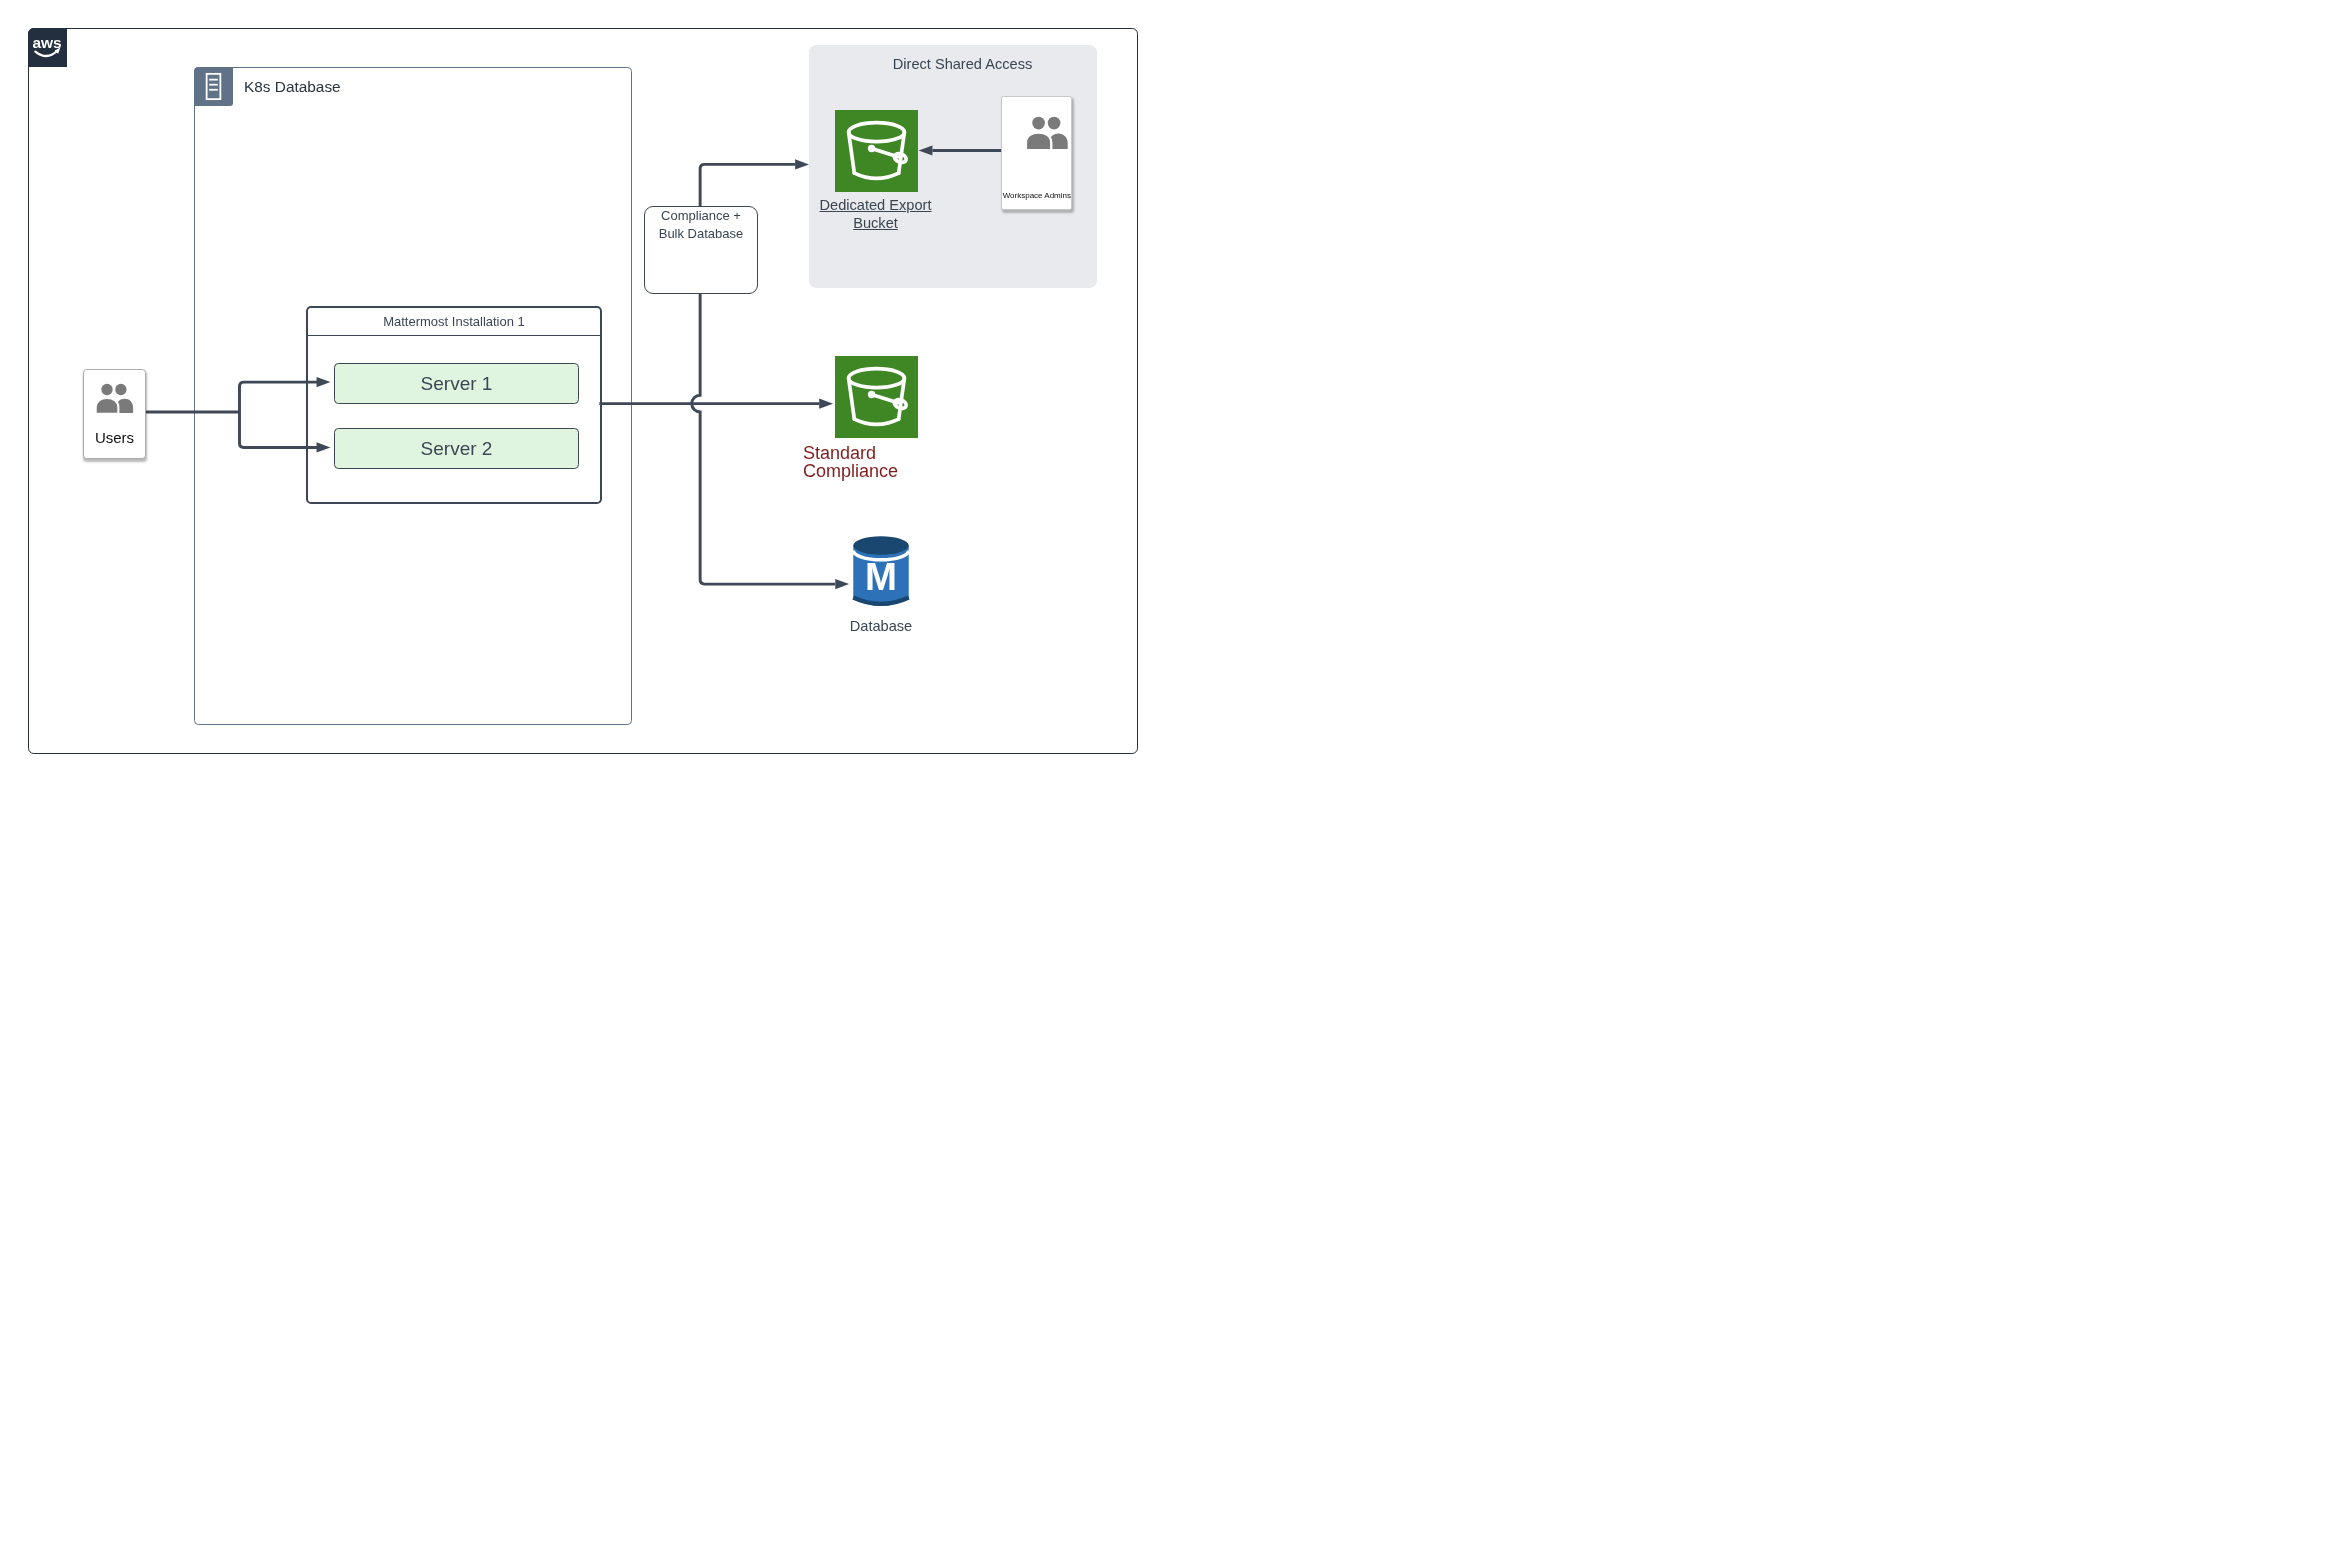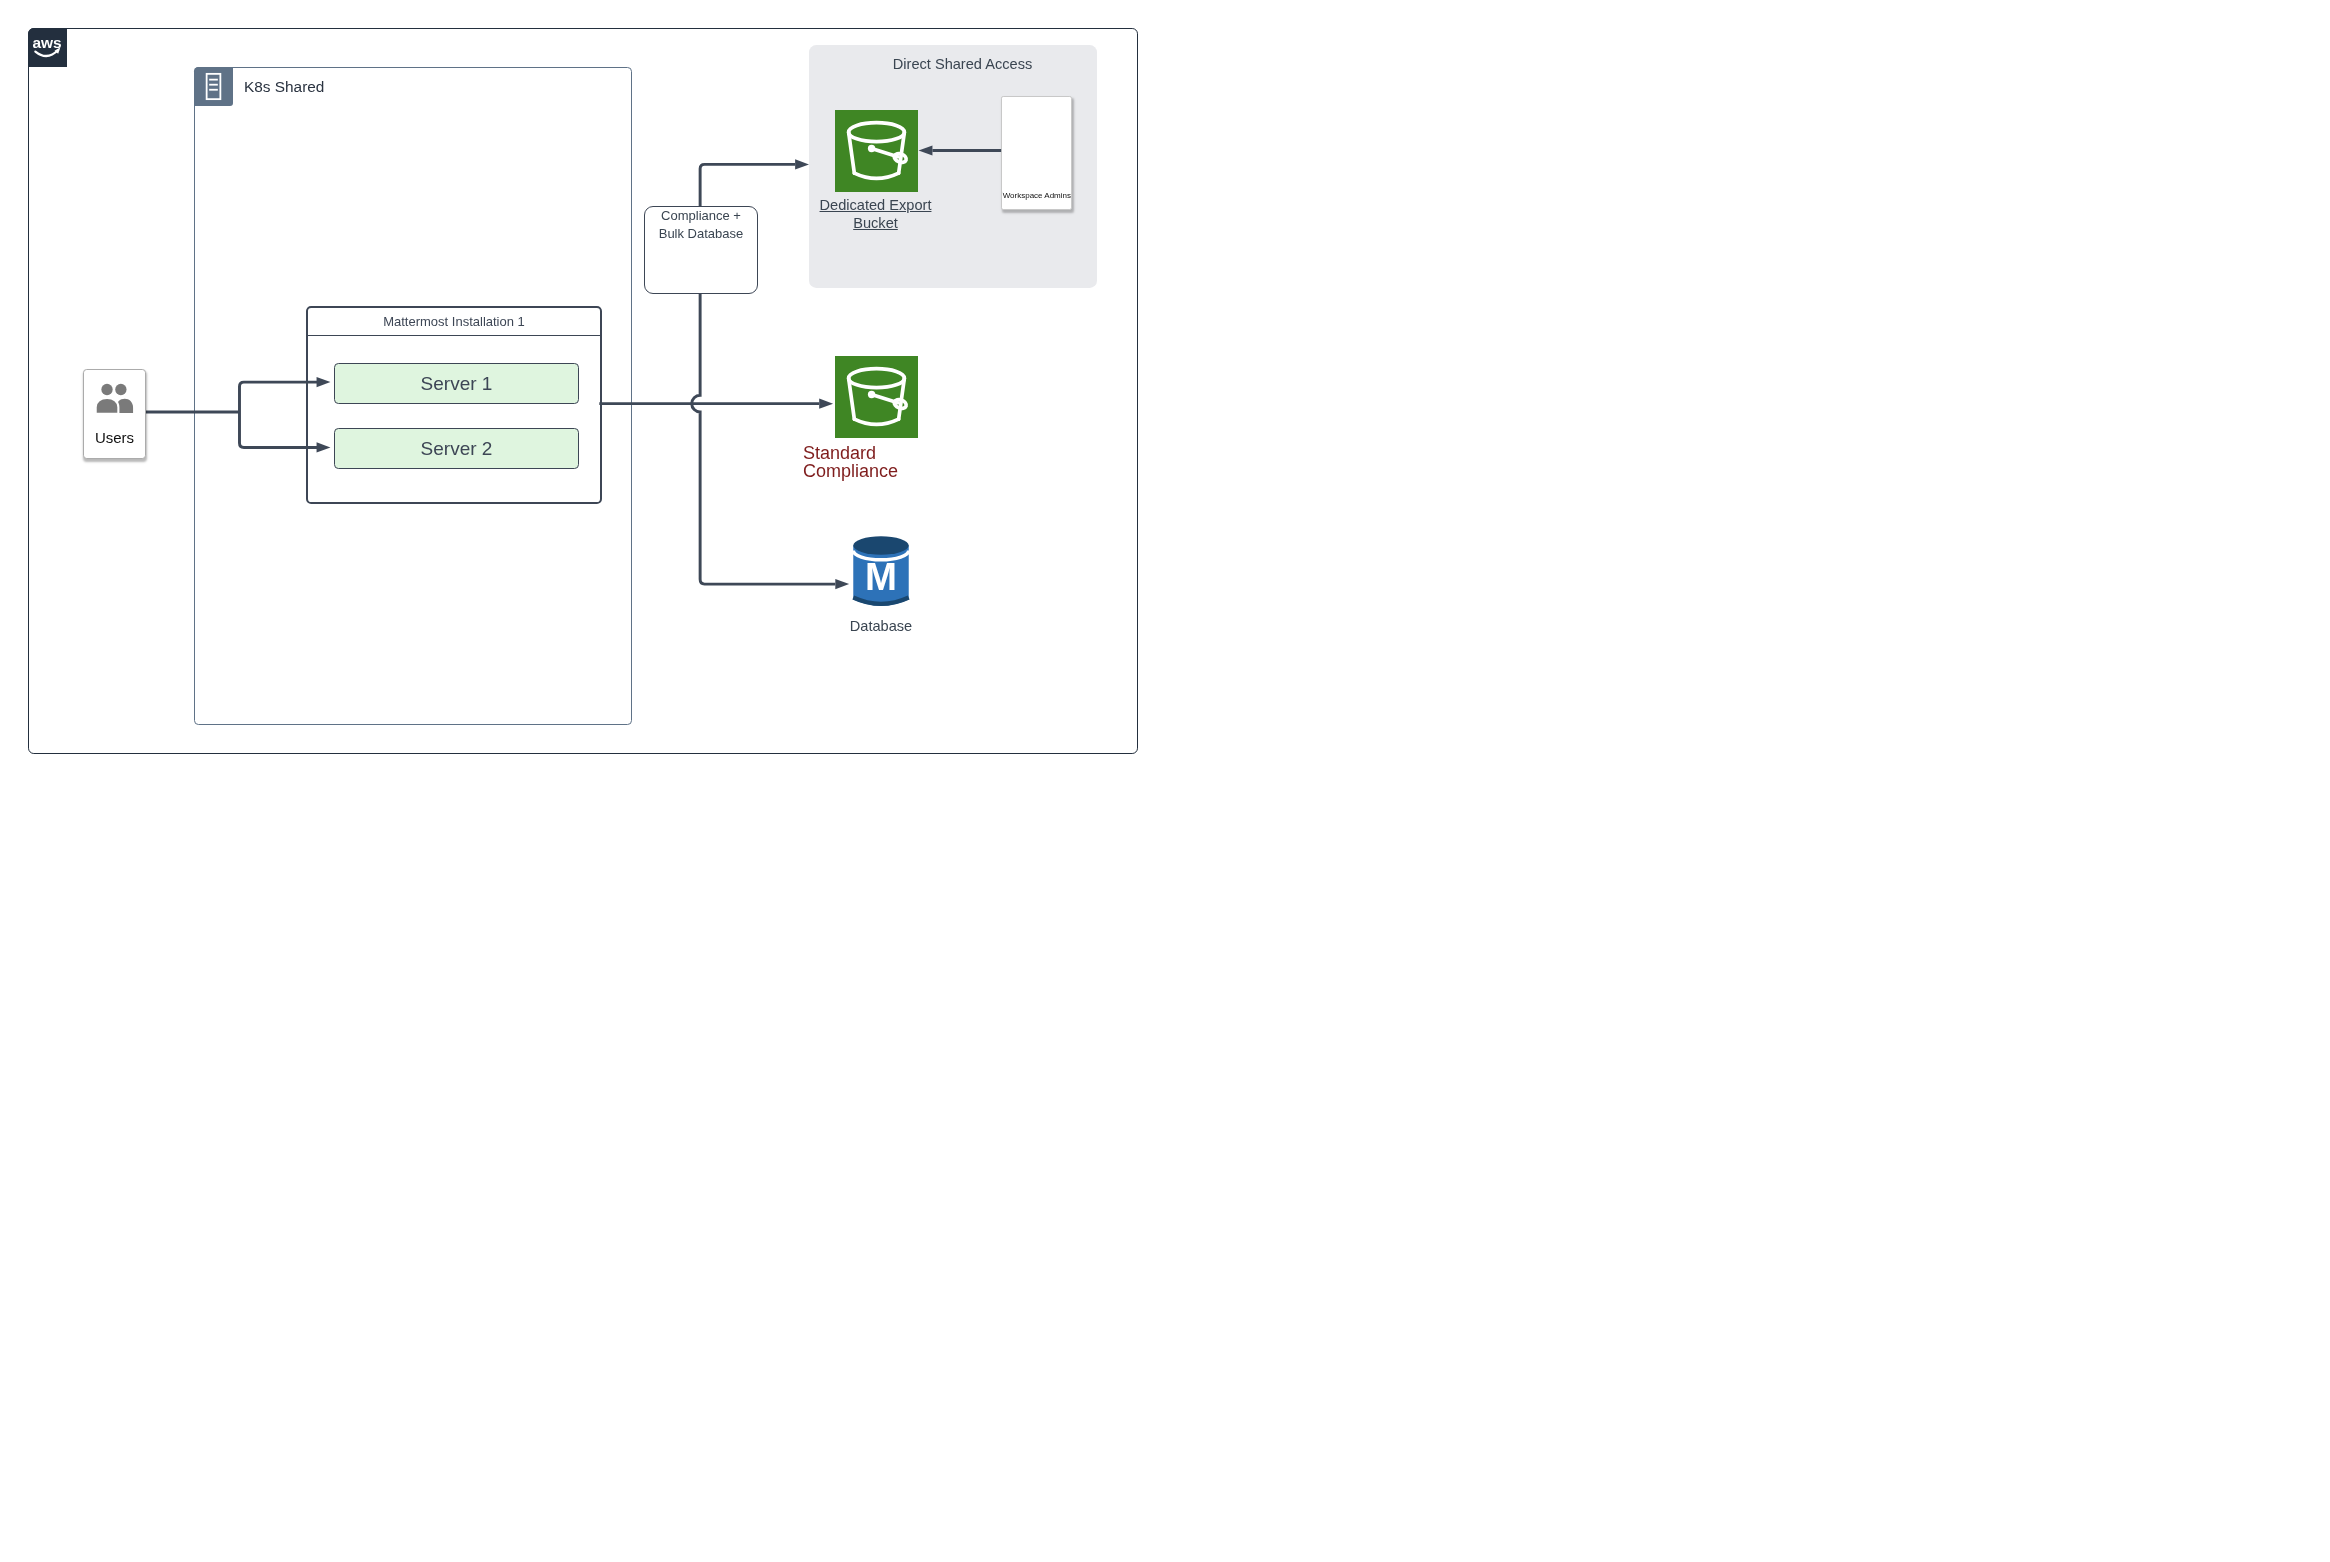--- a/index.html
+++ b/index.html
@@ -42,21 +42,21 @@
   
   .dsa-region{left:809px;top:45px;width:288px;height:243px;background:#E9EAED;border-radius:7.3px;z-index:1;}
   .dsa-title{left:809px;top:56px;width:307px;text-align:center;font-size:14.6px;color:#3A4551;z-index:2;}
 
   .green-square{width:83px;height:82px;background:#3F8624;z-index:3;}
   .ded-bucket{left:835px;top:110px;}
   .ded-label{left:788px;top:196px;width:175px;text-align:center;font-size:14.6px;line-height:18px;color:#3A4551;z-index:3;text-decoration:underline;}
 
   .ws-card{left:1001px;top:96px;width:69px;height:112px;background:#fff;border:0.7px solid #C8C8C8;
            border-radius:2.2px;box-shadow:1.5px 2.2px 2.2px rgba(0,0,0,.25);z-index:3;
-           display:flex;flex-direction:row;align-items:flex-end;}
+           display:flex;flex-direction:column;align-items:flex-end;}
   .ws-card svg{margin-top:17.5px;}
   .ws-label{margin-top:auto;margin-bottom:9.5px;font-size:8px;color:#111;white-space:nowrap;}
 
   .filestore{left:835px;top:356px;}
   .fs-label{left:803px;top:444px;width:146px;text-align:left;font-size:18px;line-height:18px;color:#7f1d1d;z-index:3;}
 
   .db-icon{left:849px;top:531px;width:64px;height:86px;z-index:3;}
   .db-label{left:808px;top:618px;width:146px;text-align:center;font-size:14.6px;color:#3A4551;z-index:3;}
 
   svg.connectors{left:0;top:0;width:1165px;height:781px;pointer-events:none;}
@@ -80,21 +80,21 @@
 
   <div class="abs k8s-box"></div>
   <div class="abs k8s-badge">
     <svg width="39" height="39" viewBox="0 0 54 53">
       <rect x="17.5" y="9" width="19" height="35" fill="none" stroke="#fff" stroke-width="2.5"></rect>
       <line x1="21" y1="17" x2="33" y2="17" stroke="#fff" stroke-width="2.5"></line>
       <line x1="21" y1="24" x2="33" y2="24" stroke="#fff" stroke-width="2.5"></line>
       <line x1="21" y1="31" x2="33" y2="31" stroke="#fff" stroke-width="2.5"></line>
     </svg>
   </div>
-  <div class="abs k8s-title">K8s Shared</div>
+  <div class="abs k8s-title">K8s Database</div>
 
   <div class="abs dsa-region"></div>
   <div class="abs dsa-title">Direct Shared Access</div>
 
   <svg class="abs connectors under" viewBox="0 0 1594 1069">
     <path class="line" d="M1088,225 H964 Q958,225 958,231 V541 A11.5 11.5 0 0 0 958,564 V793 Q958,799.5 964,799.5 H1143"></path>
     <polygon class="head" points="1107,225 1088,218 1088,232"></polygon>
     <polygon class="head" points="1162,799.5 1143,792.5 1143,806.5"></polygon>
   </svg>
 

